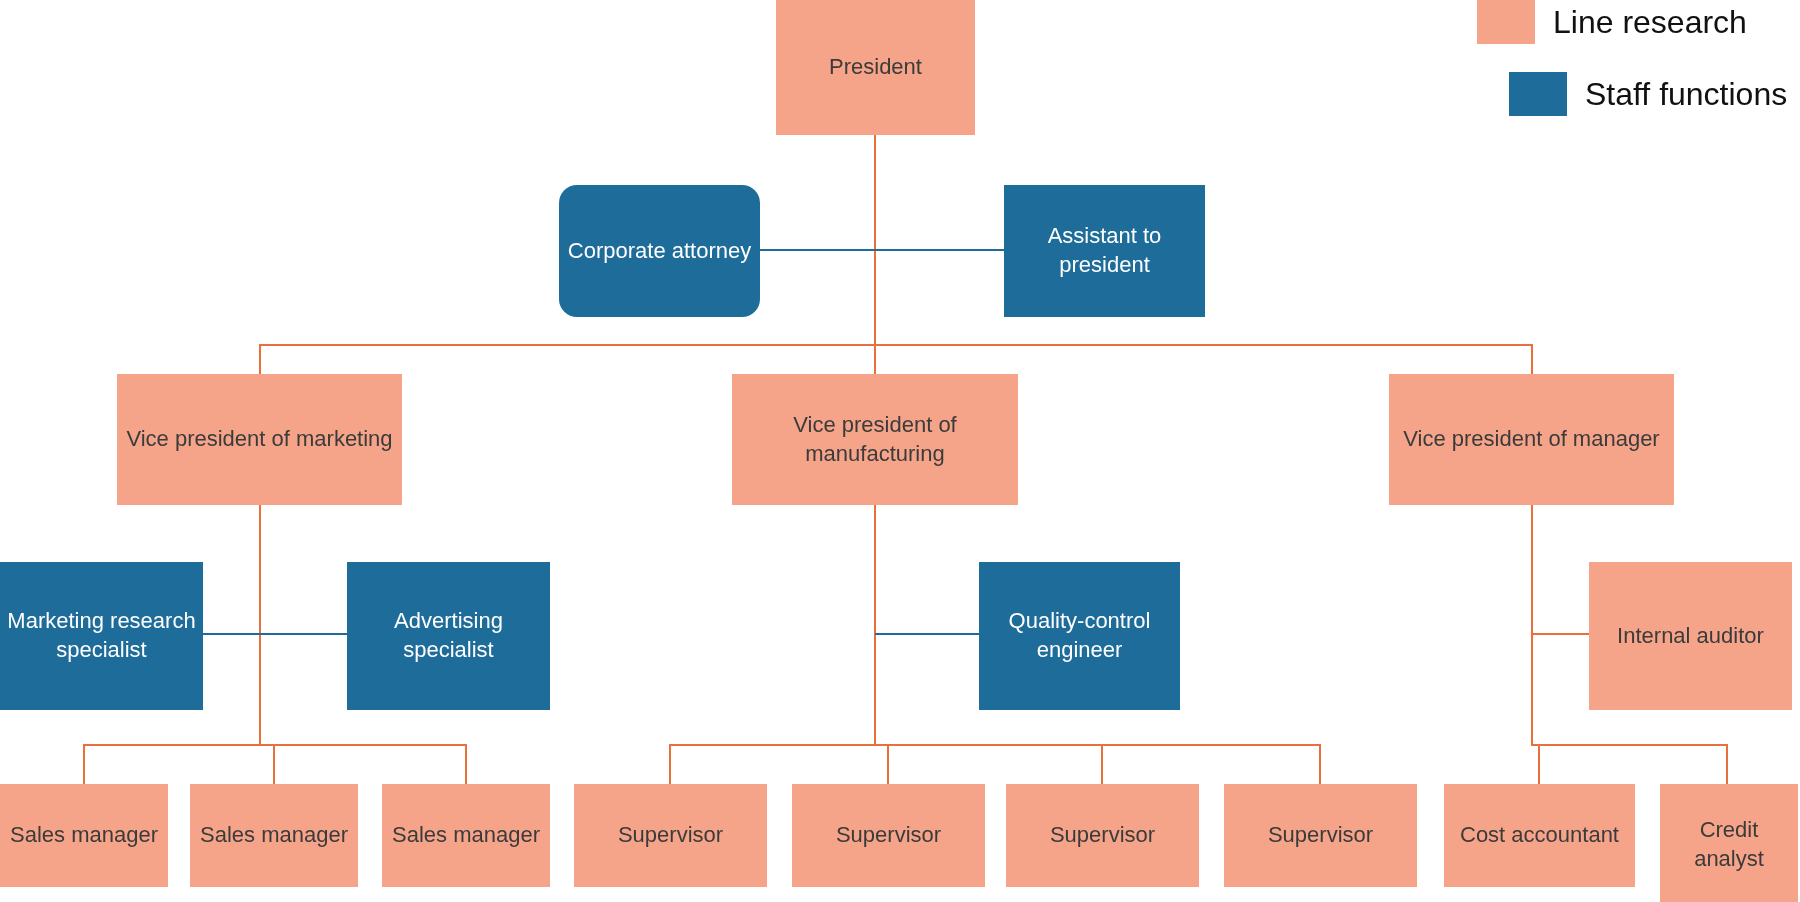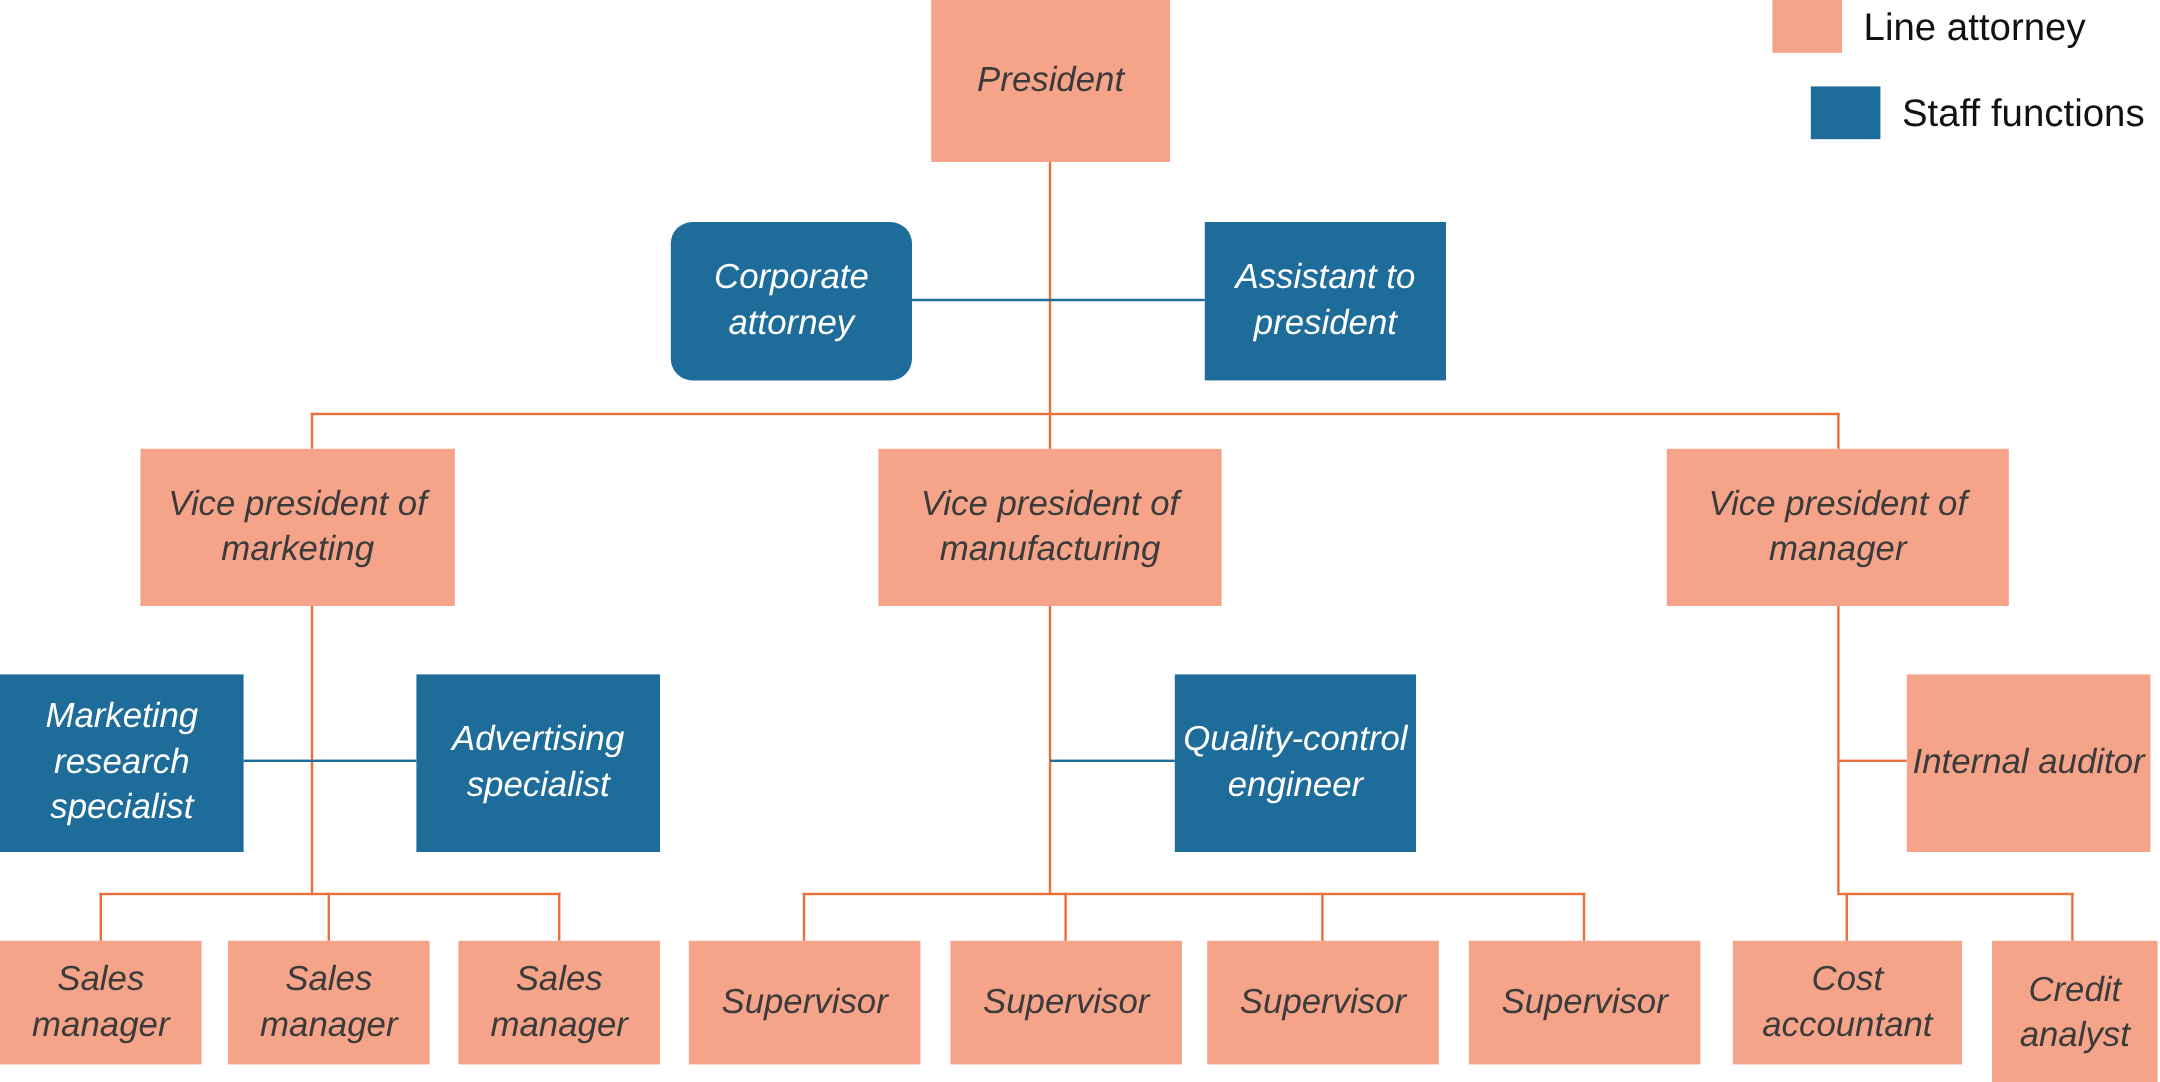--- a/index.html
+++ b/index.html
@@ -14,25 +14,24 @@
     height: 902px;
     background: #ffffff;
     overflow: hidden;
   }
   .box {
     position: absolute;
     display: flex;
     align-items: center;
     justify-content: center;
     text-align: center;
-    font-size: 29px;
+    font-size: 22px;
     line-height: 1.3;
     padding: 4px;
     box-sizing: border-box;
-    font-style: italic;
   }
   .line-box {
     background: #F5A489;
     color: #3B3B3B;
   }
   .staff-box {
     background: #1D6C99;
     color: #FFFFFF;
   }
   .hline {
@@ -100,21 +99,21 @@
     <span>President</span>
   </div>
 
   <div class="box staff-box" style="left:559px; top:185px; width:201px; height:132px;border-radius:18px;">
     <span>Corporate attorney</span>
   </div>
   <div class="box staff-box" style="left:1004px; top:185px; width:201px; height:132px;">
     <span>Assistant to president</span>
   </div>
 
-  <div class="box line-box" style="left:117px; top:374px; width:262px; height:131px;">
+  <div class="box line-box" style="left:117px; top:374px; width:285px; height:131px;">
     <span>Vice president of marketing</span>
   </div>
   <div class="box line-box" style="left:732px; top:374px; width:286px; height:131px;">
     <span>Vice president of manufacturing</span>
   </div>
   <div class="box line-box" style="left:1389px; top:374px; width:285px; height:131px;">
     <span>Vice president of manager</span>
   </div>
 
   <div class="box staff-box" style="left:0; top:562px; width:203px; height:148px;">
@@ -155,20 +154,20 @@
 
   <div class="box line-box" style="left:1444px; top:784px; width:191px; height:103px;justify-content:center;">
     <span>Cost accountant</span>
   </div>
   <div class="box line-box" style="left:1660px; top:784px; width:138px; height:122px;">
     <span>Credit analyst</span>
   </div>
 
   <div class="legend-item" style="left:1477px; top:0px;">
     <div class="legend-swatch" style="background:#F5A489;"></div>
-    <div class="legend-label">Line attorney</div>
+    <div class="legend-label">Line research</div>
   </div>
   <div class="legend-item" style="left:1477px; top:72px;padding-left:32px;">
     <div class="legend-swatch" style="background:#1D6C99;"></div>
     <div class="legend-label">Staff functions</div>
   </div>
 
 </div>
 
 </body></html>

